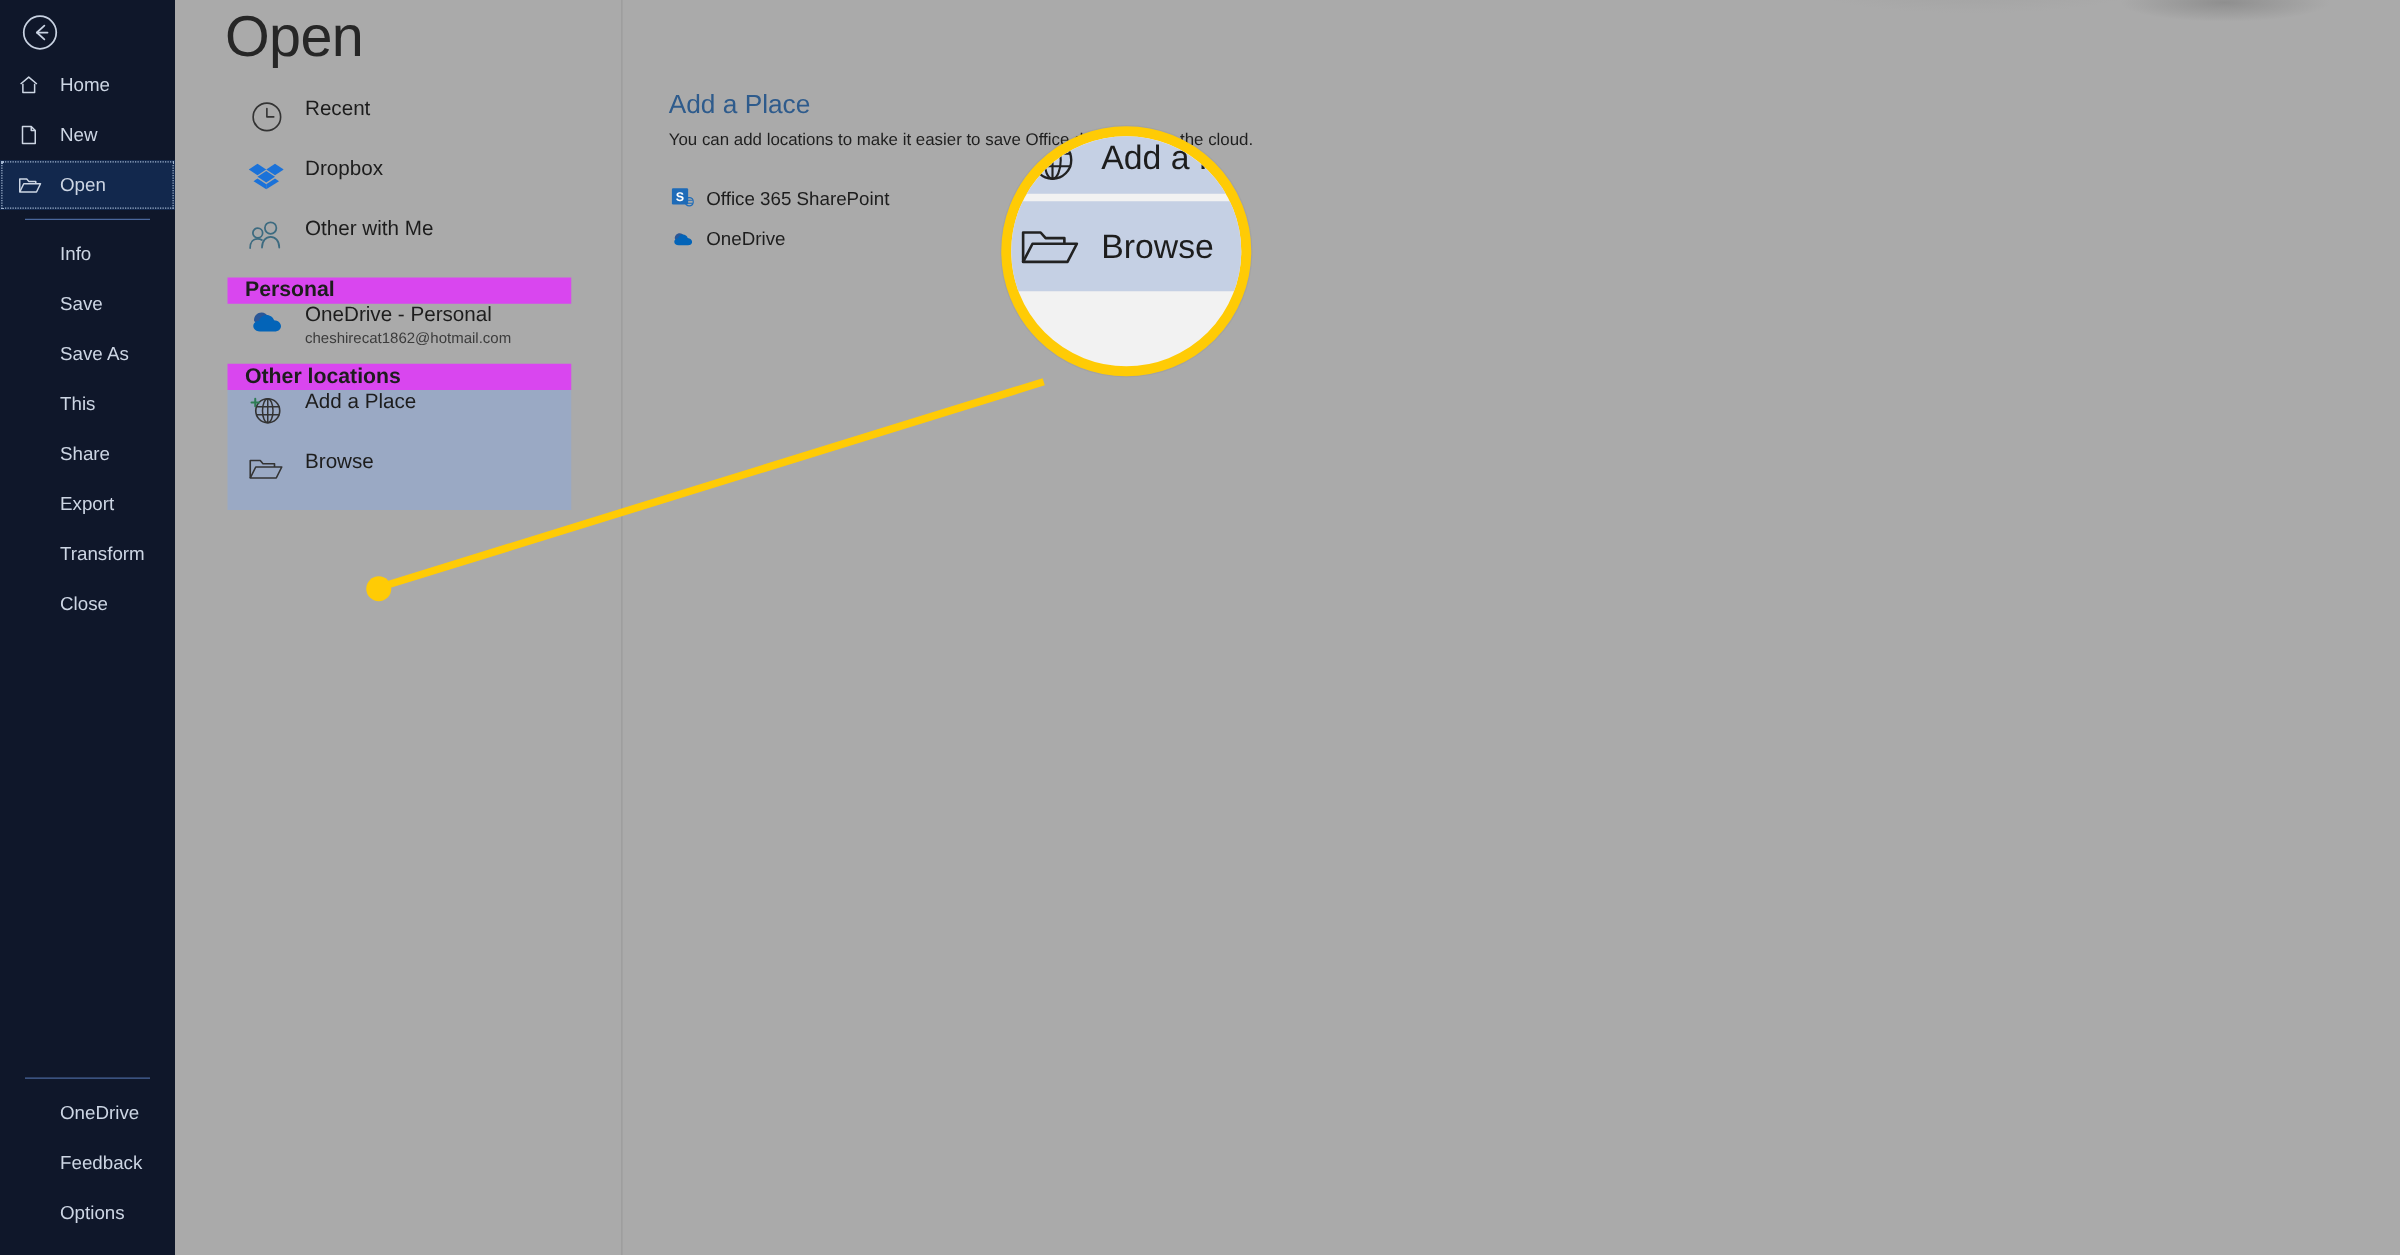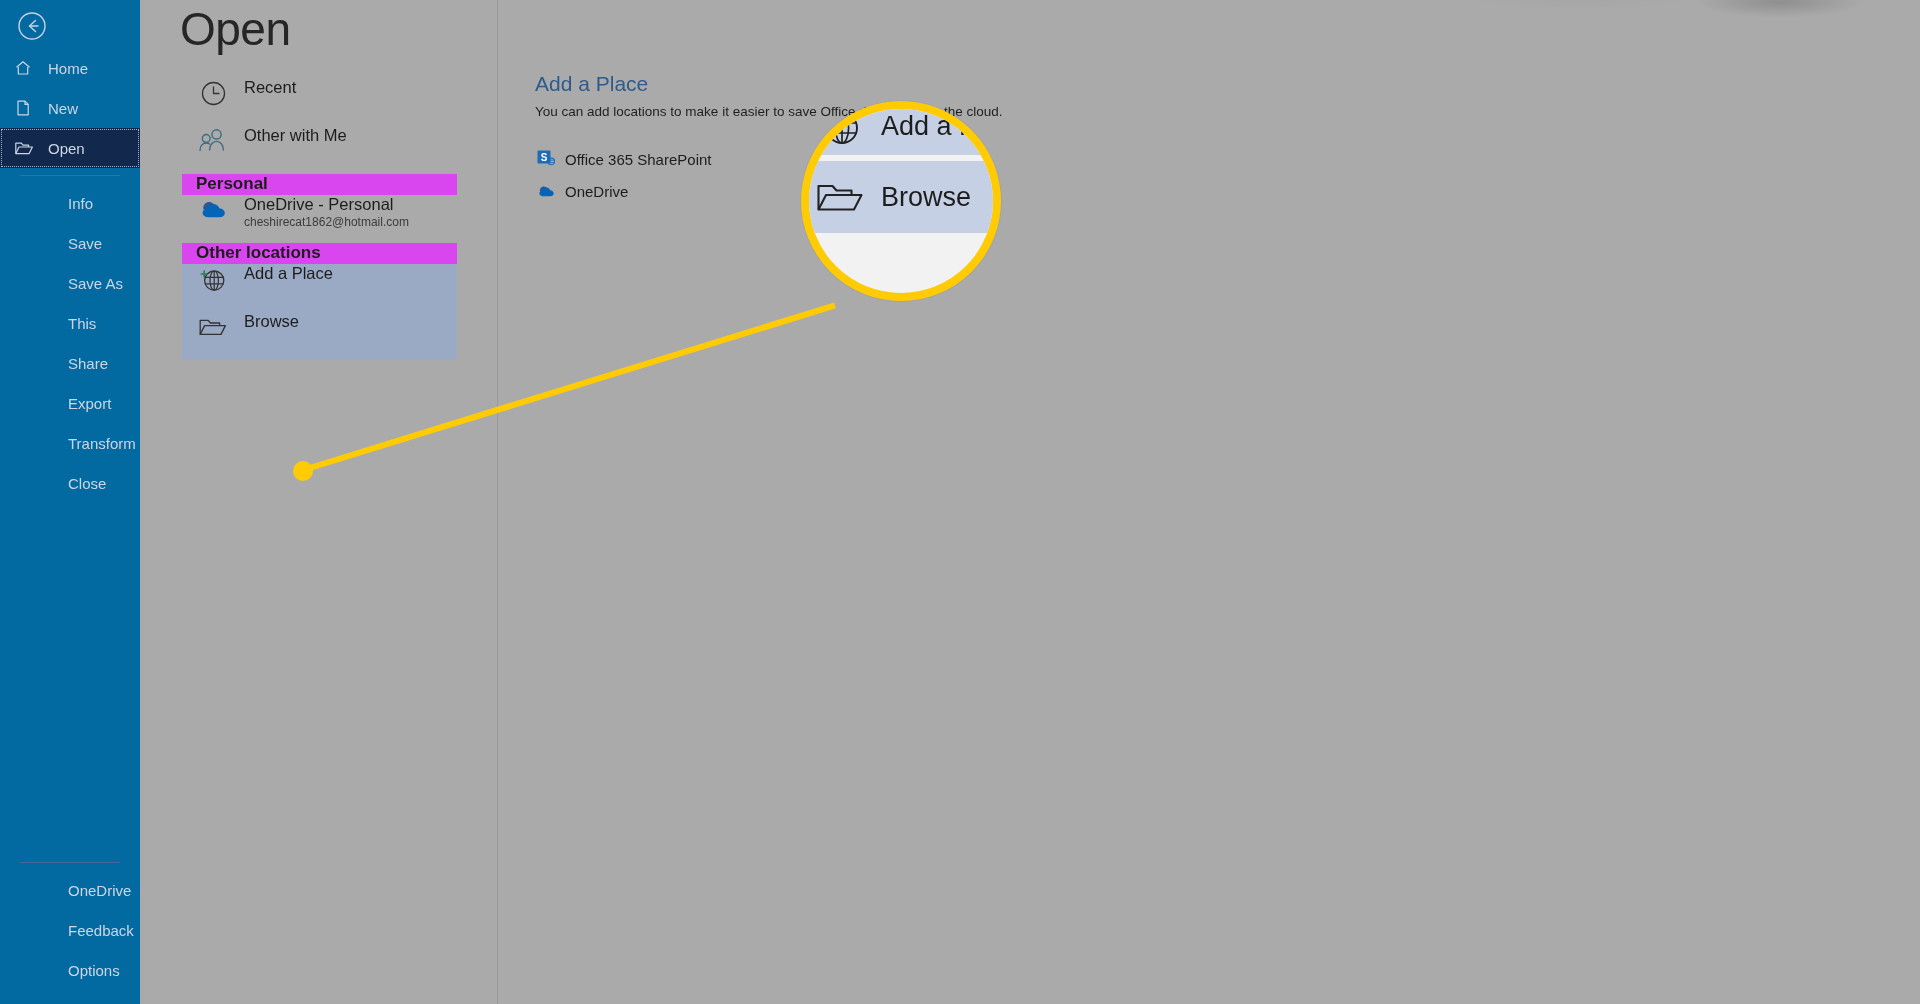--- a/index.html
+++ b/index.html
@@ -23,21 +23,21 @@
     background:
       radial-gradient(ellipse 120px 22px at 380px 16px, rgba(120,120,120,0.55), rgba(170,170,170,0) 70%),
       radial-gradient(ellipse 180px 26px at 180px 6px, rgba(150,150,150,0.35), rgba(170,170,170,0) 72%);
     pointer-events: none;
   }
 
   
   .rail {
     position: absolute; left: 0; top: 0;
     width: 140px; height: 1004px;
-    background: #0369a1;
+    background: #0f172a;
     color: #d5dce8;
   }
   .back-btn {
     position: absolute; left: 12px; top: 6px;
     width: 40px; height: 40px;
     display: flex; align-items: center; justify-content: center;
     cursor: pointer;
   }
   .back-btn svg { display: block; }
 
@@ -56,21 +56,21 @@
     width: 26px; height: 20px;
     display: flex; align-items: center; justify-content: flex-start;
     margin-right: 8px;
     flex: 0 0 auto;
   }
   .rail-item.selected {
     background: #12284d;
     outline: 1px dotted #9fb2cd;
     outline-offset: -2px;
   }
-  .rail-item.plain { padding-left: 68px; }
+  .rail-item.plain { padding-left: 48px; }
   .rail-sep {
     margin: 7px 20px 7px 20px;
     height: 1px;
     background: #4a679c;
   }
   .rail-bottom {
     position: absolute; bottom: 14px; left: 0; width: 140px;
   }
 
   
@@ -303,20 +303,32 @@
       <div class="place-row">
         <span class="p-icon">
           <svg width="27" height="27" viewBox="0 0 27 27">
             <circle cx="13.5" cy="13.5" r="11" fill="none" stroke="#333" stroke-width="1.3"></circle>
             <path d="M13.5 6.8 V13.5 H19" fill="none" stroke="#333" stroke-width="1.3" stroke-linecap="round" stroke-linejoin="round"></path>
           </svg>
         </span>
         <span class="p-main">Recent</span>
       </div>
 
+      <div class="place-row">
+        <span class="p-icon">
+          <svg width="28" height="26" viewBox="0 0 28 26">
+            <polygon points="7,3 14,7.6 7,12.2 0,7.6" fill="#1b72d9"></polygon>
+            <polygon points="21,3 28,7.6 21,12.2 14,7.6" fill="#1b72d9"></polygon>
+            <polygon points="7,13.4 14,8.8 21,13.4 14,18" fill="#1b72d9"></polygon>
+            <polygon points="14,19.4 21,14.8 24.2,16.9 14,23.4" fill="#1b72d9"></polygon>
+            <polygon points="14,19.4 7,14.8 3.8,16.9 14,23.4" fill="#1b72d9"></polygon>
+          </svg>
+        </span>
+        <span class="p-main">Dropbox</span>
+      </div>
 
       <div class="place-row">
         <span class="p-icon">
           <svg width="30" height="26" viewBox="0 0 30 26">
             <circle cx="18.5" cy="6.4" r="4.6" fill="none" stroke="#3d6b80" stroke-width="1.4"></circle>
             <path d="M11.6 22 C11.6 16.6 14.8 13.4 18.5 13.4 C22.2 13.4 25.4 16.6 25.4 22" fill="none" stroke="#3d6b80" stroke-width="1.4" stroke-linecap="round"></path>
             <circle cx="8.2" cy="10.4" r="3.9" fill="none" stroke="#3d6b80" stroke-width="1.4"></circle>
             <path d="M2.1 22.4 C2.1 17.6 4.8 15.0 8.2 15.0 C9.5 15.0 10.6 15.4 11.5 16.0" fill="none" stroke="#3d6b80" stroke-width="1.4" stroke-linecap="round"></path>
           </svg>
         </span>

